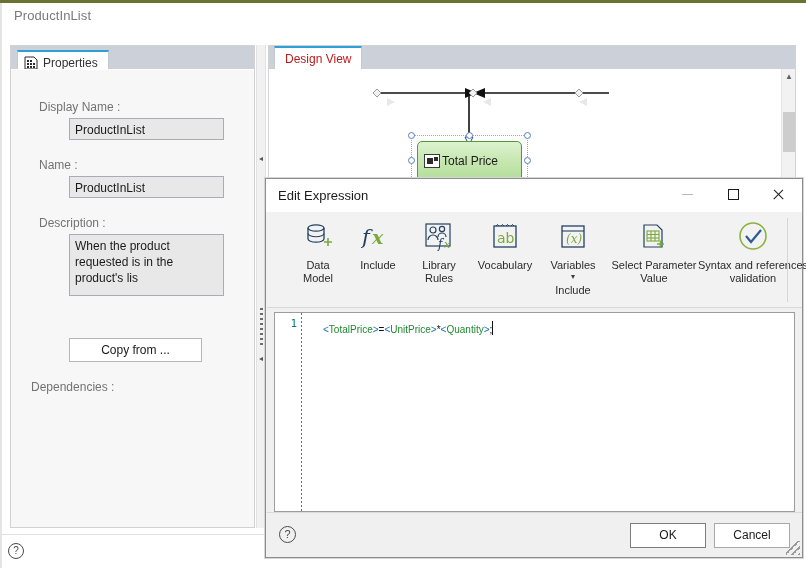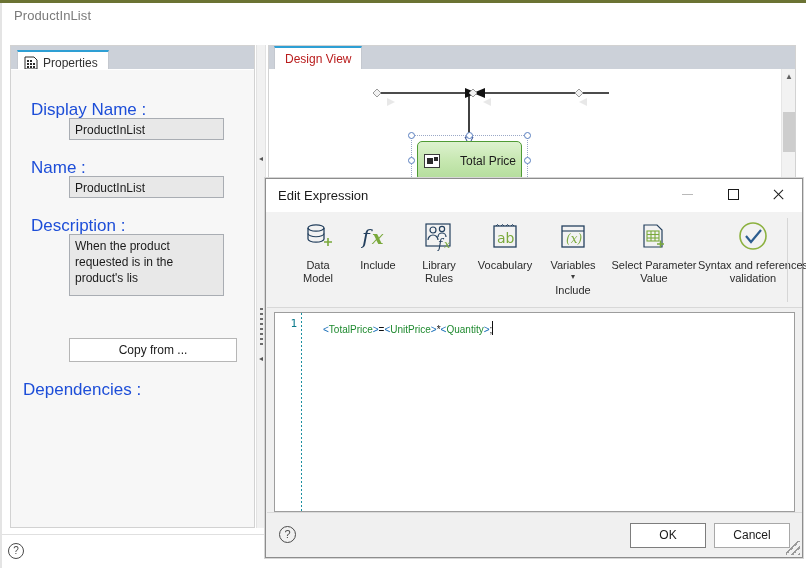--- a/index.html
+++ b/index.html
@@ -68,22 +68,23 @@
 
   .props-body {
     position: absolute; left: 0; top: 23px;
     width: 243px; height: 458px;
     background: #f7f7f7;
     border-top: 1px solid #ffffff;
     box-sizing: border-box;
   }
   .field-label {
     position: absolute;
-    font-size: 17px; color: #1d4ed8;
+    font-size: 12px; color: #737373;
     white-space: nowrap;
+    margin-left: 8px;
   }
   .field-box {
     position: absolute;
     background: #e8e8e8;
     border: 1px solid #a9adb3;
     box-sizing: border-box;
     font-size: 12px; color: #1a1a1a;
     padding: 3px 5px;
     line-height: 16px;
     overflow: hidden;
@@ -169,21 +170,21 @@
   .node-box {
     position: absolute;
     left: 148px; top: 72px;
     width: 105px; height: 40px;
     background: linear-gradient(to bottom, #ddf2cf 0%, #c6e7b0 50%, #b3dd9b 100%);
     border: 1px solid #4f9b35;
     border-radius: 5px;
     box-sizing: border-box;
     display: flex; align-items: center;
     padding-left: 6px;
-    gap: 20px;
+    gap: 2px;
   }
   .node-label { font-size: 12px; color: #1c1c1c; }
   .node-icon {
     width: 16px; height: 14px;
     background: #ffffff;
     border: 1px solid #3a3a3a;
     position: relative;
     box-sizing: border-box;
   }
   .node-icon:before {
@@ -384,21 +385,21 @@
     <div class="props-body">
       <div class="field-label" style="left:20px; top:30px;">Display Name :</div>
       <div class="field-box" style="left:58px; top:48px; width:155px; height:22px;">ProductInList</div>
 
       <div class="field-label" style="left:20px; top:88px;">Name :</div>
       <div class="field-box" style="left:58px; top:106px; width:155px; height:22px;">ProductInList</div>
 
       <div class="field-label" style="left:20px; top:146px;">Description :</div>
       <div class="field-box" style="left:58px; top:164px; width:155px; height:62px;">When the product requested is in the product's lis</div>
 
-      <div class="btn-flat" style="left:58px; top:268px; width:168px; height:24px;">Copy from ...</div>
+      <div class="btn-flat" style="left:58px; top:268px; width:133px; height:24px;">Copy from ...</div>
 
       <div class="field-label" style="left:12px; top:310px;">Dependencies :</div>
     </div>
   </div>
 
   <div class="splitter">
     <div class="split-arrow" style="top:110px;">◂</div>
     <div class="split-grip"></div>
     <div class="split-arrow" style="top:310px;">◂</div>
   </div>

